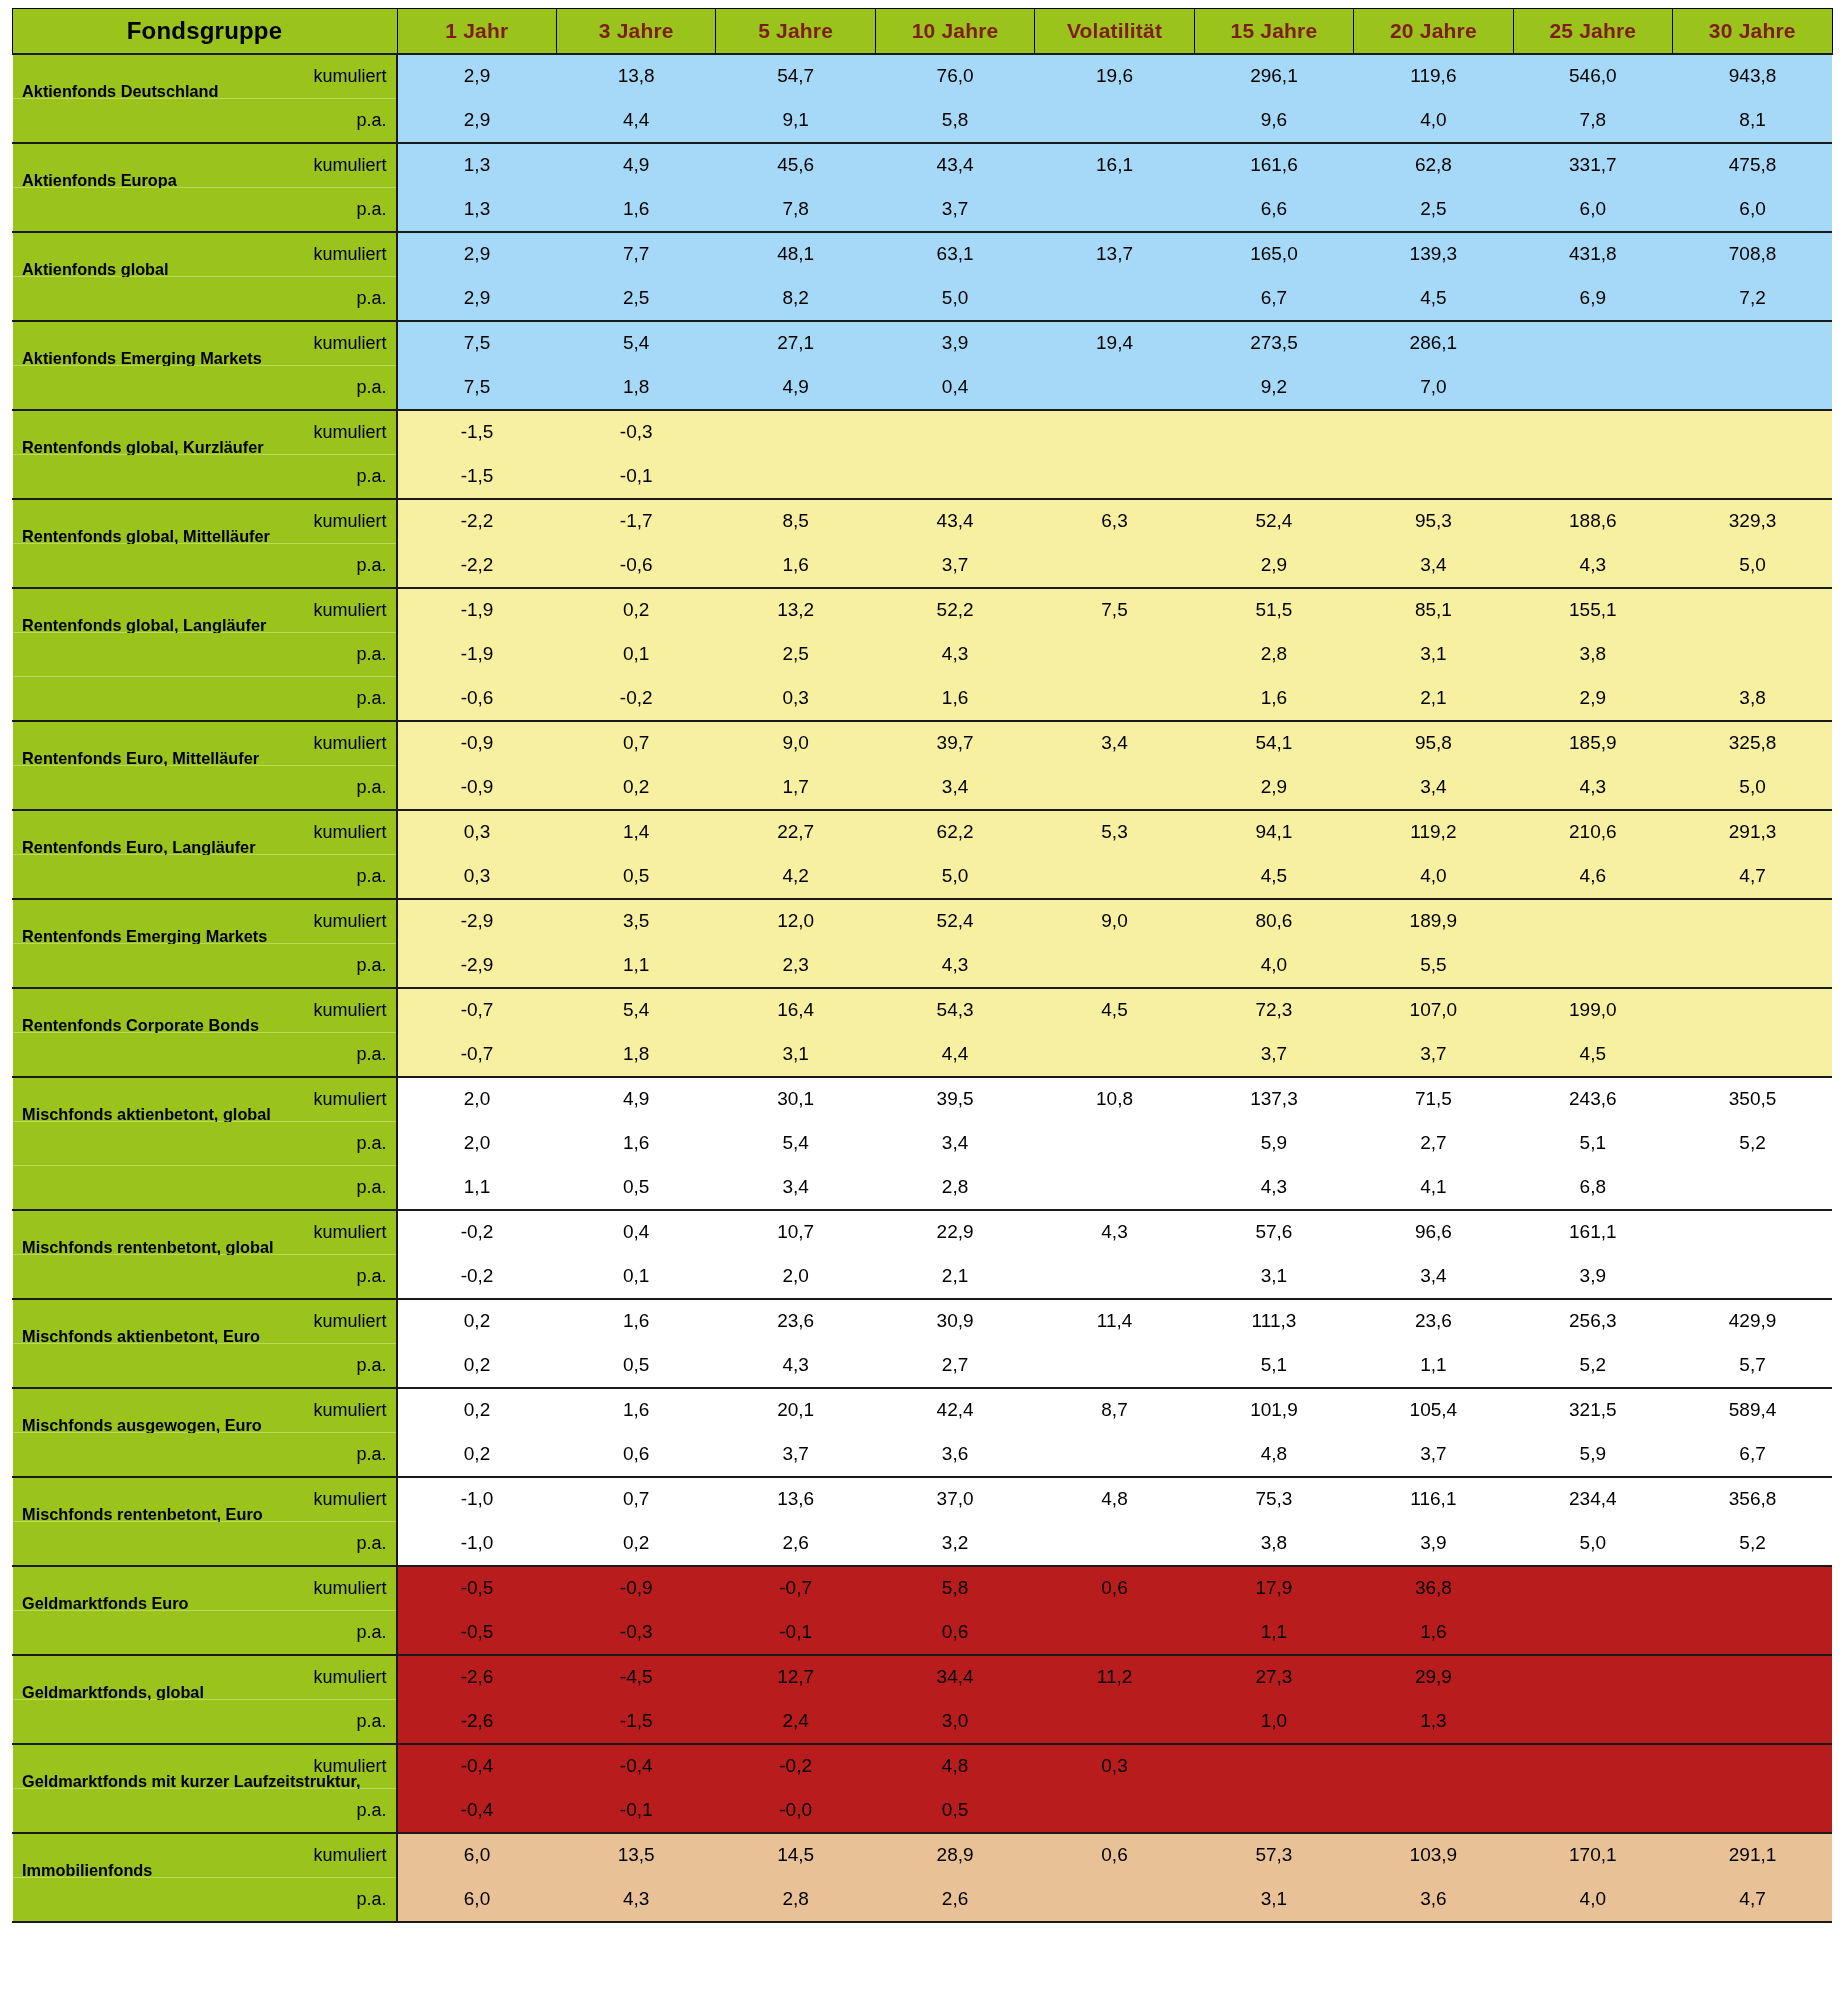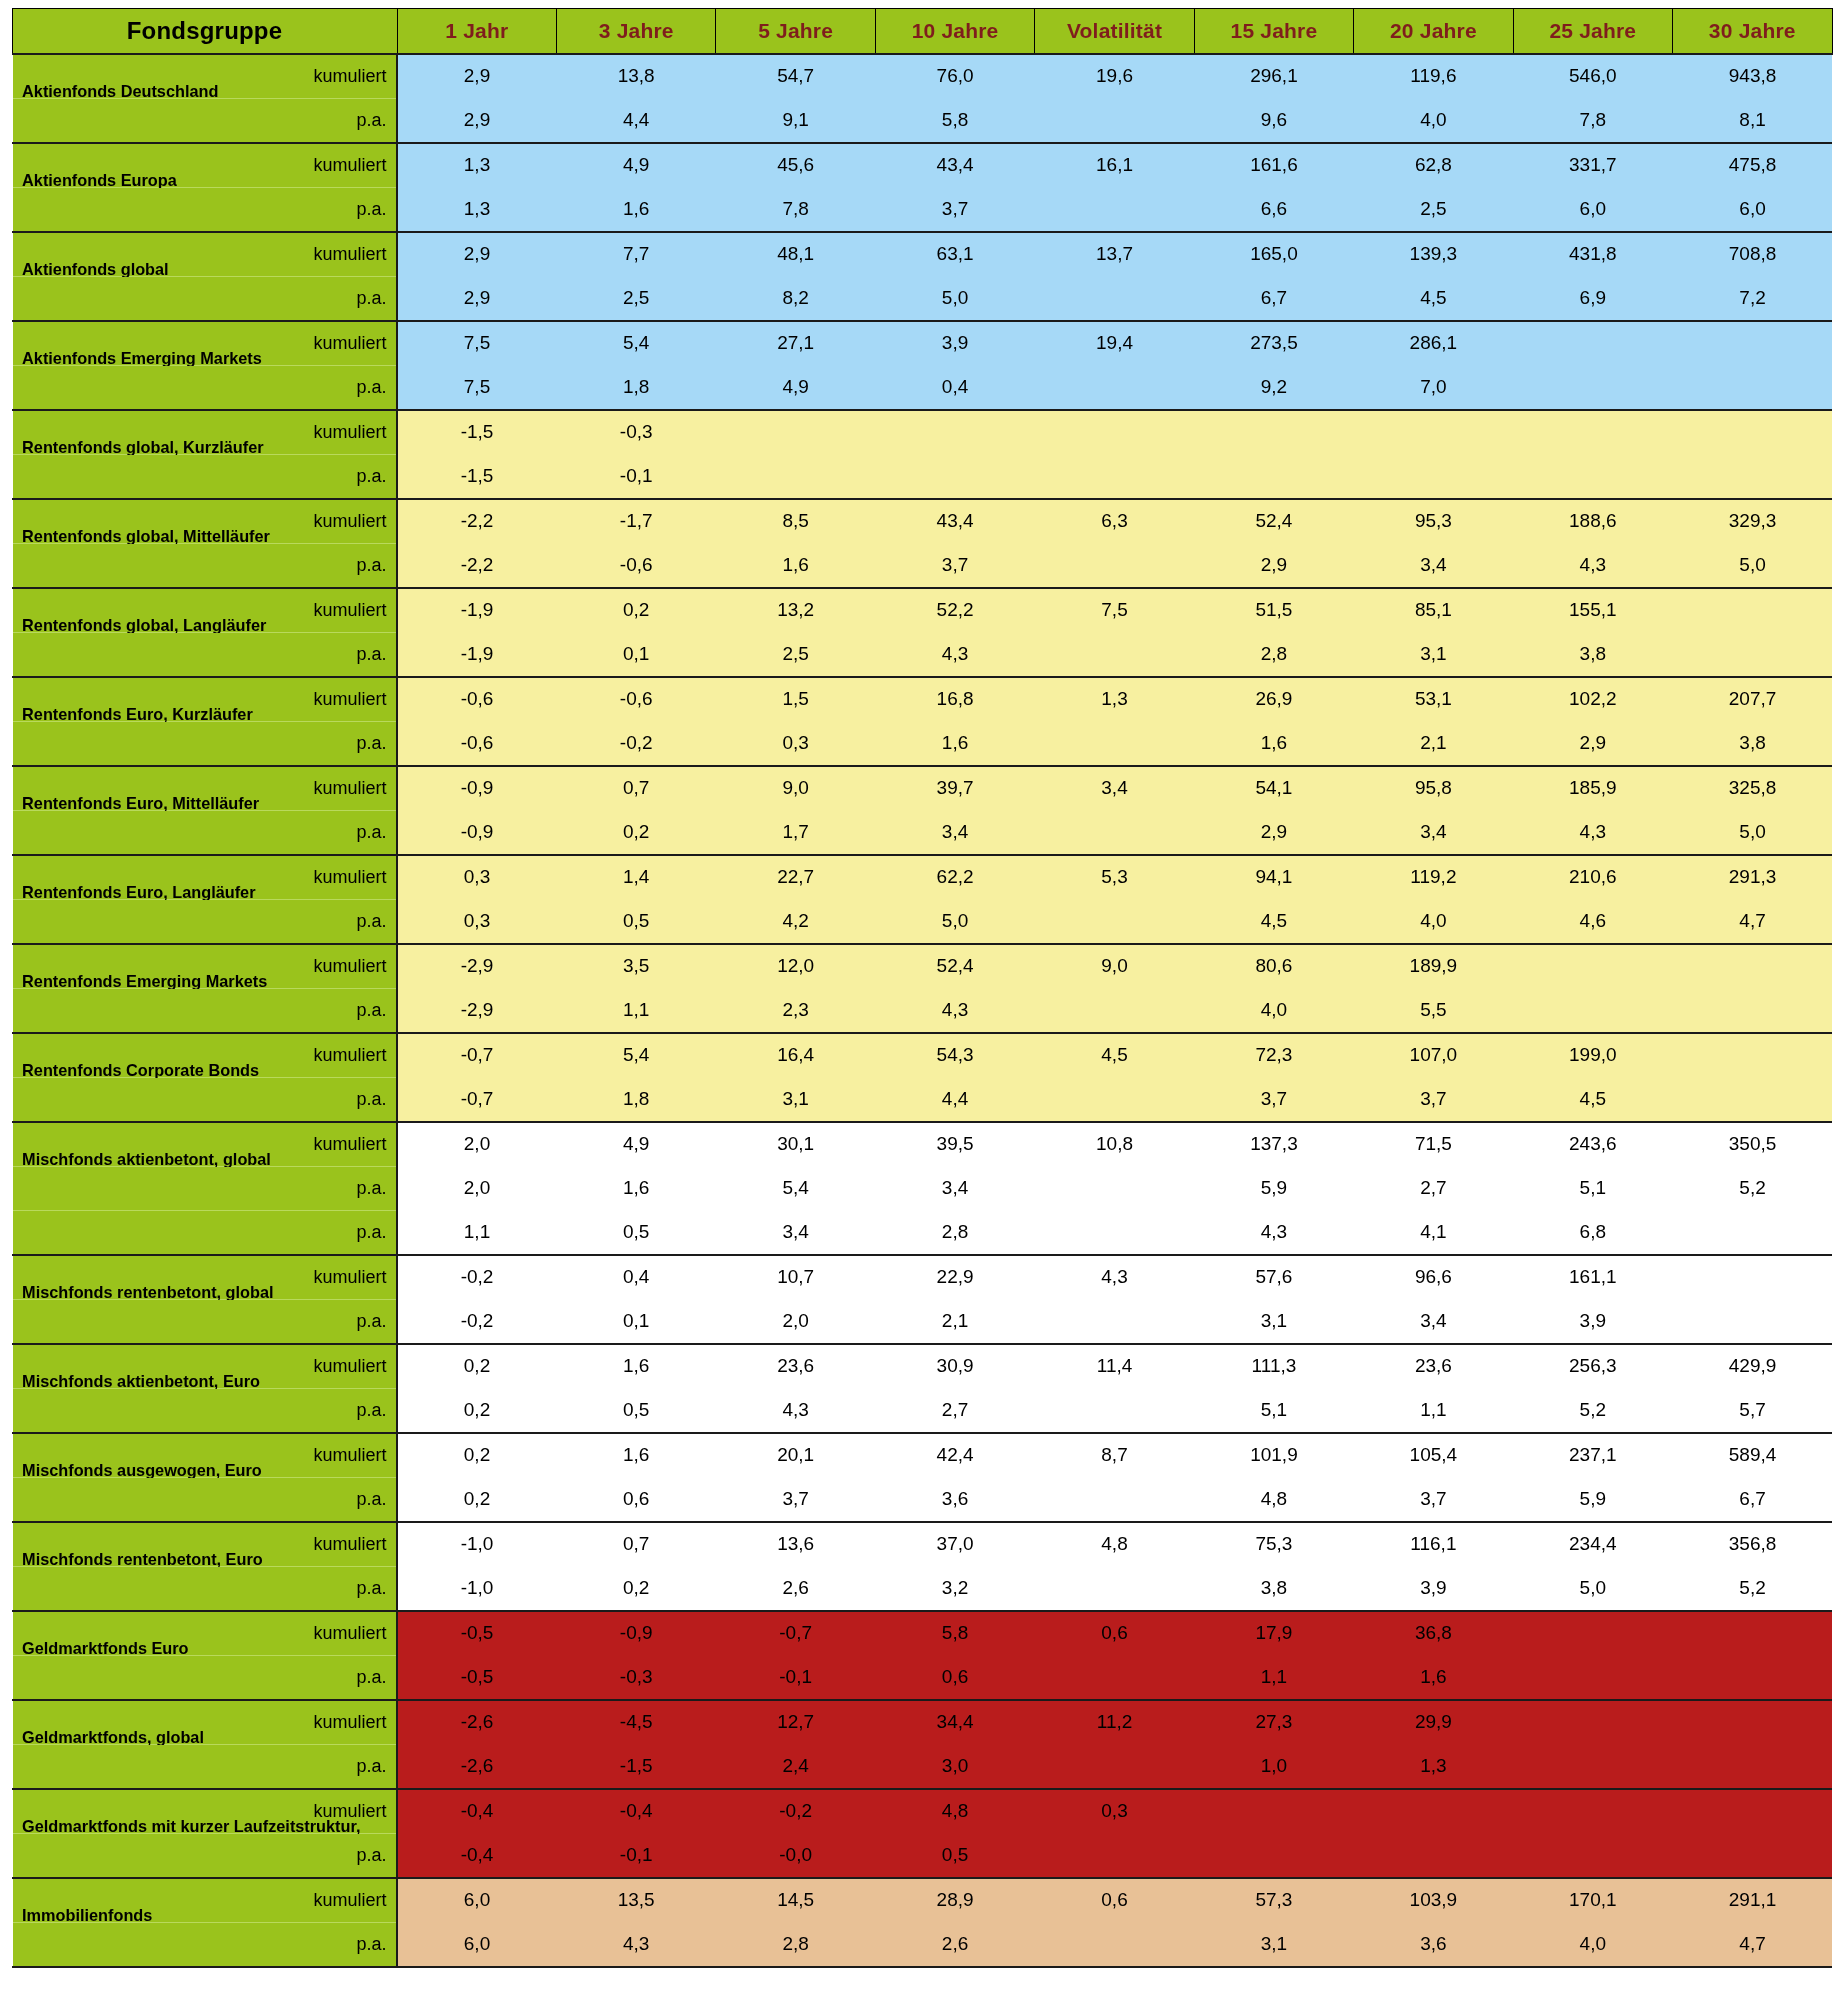--- a/index.html
+++ b/index.html
@@ -345,35 +345,20 @@
           <td class="val">-1,9</td>
           <td class="val">0,1</td>
           <td class="val">2,5</td>
           <td class="val">4,3</td>
           <td class="val"></td>
           <td class="val">2,8</td>
           <td class="val">3,1</td>
           <td class="val">3,8</td>
           <td class="val"></td>
         </tr>
-        <tr class="row-kum cat-renten">
-          <td class="label-cell">
-            <span class="grp-name">Rentenfonds Euro, Kurzläufer</span>
-            <span class="subtype">kumuliert</span>
-          </td>
-          <td class="val">-0,6</td>
-          <td class="val">-0,6</td>
-          <td class="val">1,5</td>
-          <td class="val">16,8</td>
-          <td class="val">1,3</td>
-          <td class="val">26,9</td>
-          <td class="val">53,1</td>
-          <td class="val">102,2</td>
-          <td class="val">207,7</td>
-        </tr>
         <tr class="row-pa cat-renten">
           <td class="label-cell">
             <span class="subtype pa-label">p.a.</span>
           </td>
           <td class="val">-0,6</td>
           <td class="val">-0,2</td>
           <td class="val">0,3</td>
           <td class="val">1,6</td>
           <td class="val"></td>
           <td class="val">1,6</td>
@@ -603,21 +588,21 @@
             <span class="grp-name">Mischfonds ausgewogen, Euro</span>
             <span class="subtype">kumuliert</span>
           </td>
           <td class="val">0,2</td>
           <td class="val">1,6</td>
           <td class="val">20,1</td>
           <td class="val">42,4</td>
           <td class="val">8,7</td>
           <td class="val">101,9</td>
           <td class="val">105,4</td>
-          <td class="val">237,1</td>
+          <td class="val">321,5</td>
           <td class="val">589,4</td>
         </tr>
         <tr class="row-pa cat-misch">
           <td class="label-cell">
             <span class="subtype pa-label">p.a.</span>
           </td>
           <td class="val">0,2</td>
           <td class="val">0,6</td>
           <td class="val">3,7</td>
           <td class="val">3,6</td>

